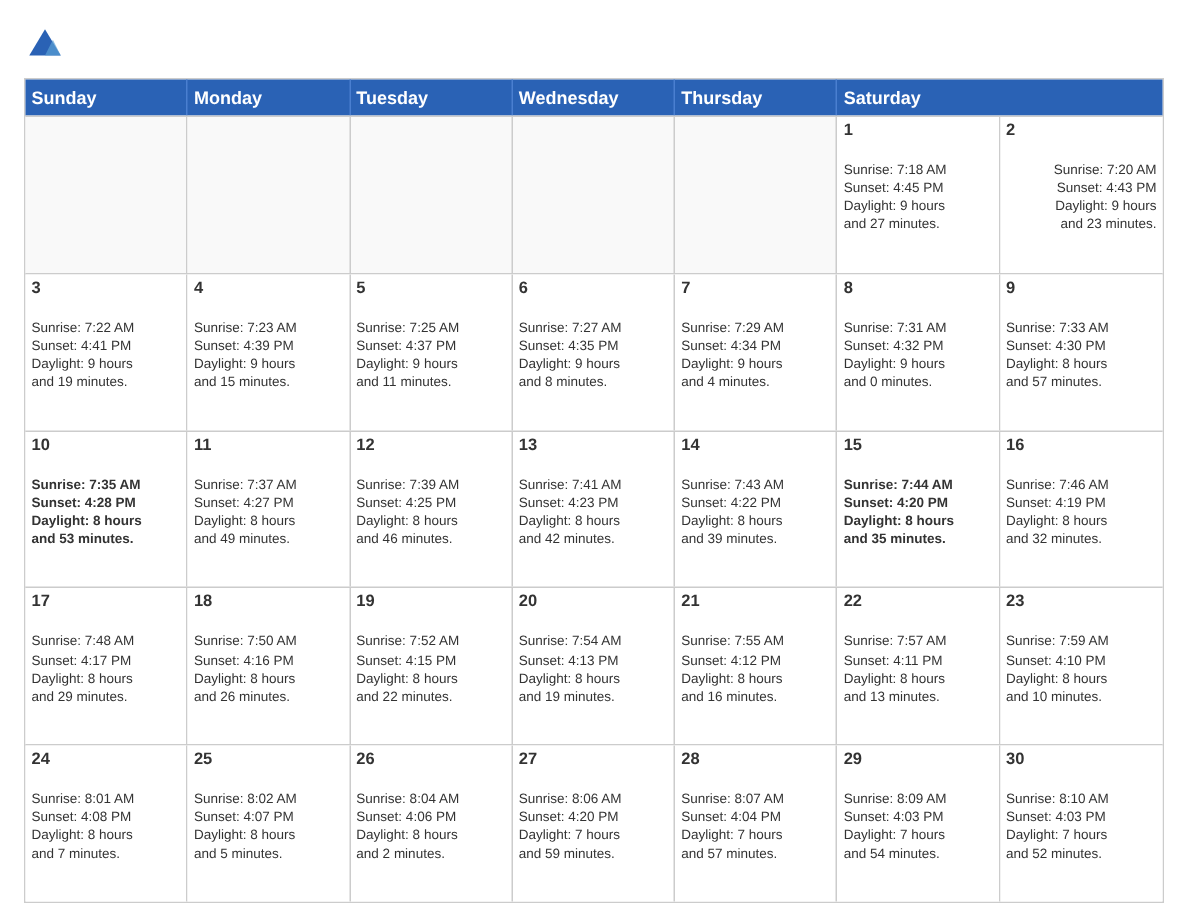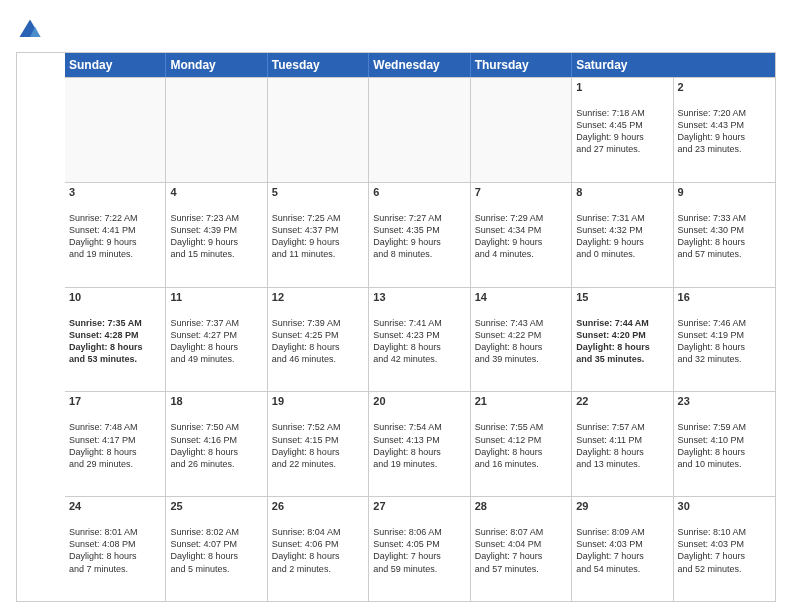--- a/index.html
+++ b/index.html
@@ -51,21 +51,20 @@
     }
     .subtitle {
       font-size: 14px;
       color: #555;
     }
     .calendar {
       flex: 1;
       display: flex;
       flex-direction: column;
       border: 1px solid #ccc;
-      padding-left: 48px;
     }
     .cal-header {
       display: grid;
       grid-template-columns: repeat(7, 1fr);
       background: #2a62b5;
     }
     .cal-header-cell {
       color: white;
       font-size: 12px;
       font-weight: bold;
@@ -146,21 +145,21 @@
           <div class="cal-cell empty"></div>
           <div class="cal-cell has-data">
             <div class="day-num">1</div>
             <div class="day-info" style="white-space: pre-line;">Sunrise: 7:18 AM
 Sunset: 4:45 PM
 Daylight: 9 hours
 and 27 minutes.</div>
           </div>
           <div class="cal-cell has-data">
             <div class="day-num">2</div>
-            <div class="day-info" style="white-space: pre-line;">Sunrise: 7:20 AM
+            <div class="day-info" style="white-space: pre-line; text-align: right;">Sunrise: 7:20 AM
 Sunset: 4:43 PM
 Daylight: 9 hours
 and 23 minutes.</div>
           </div>
         </div>
         <div class="cal-row">
           <div class="cal-cell has-data">
             <div class="day-num">3</div>
             <div class="day-info" style="white-space: pre-line;">Sunrise: 7:22 AM
 Sunset: 4:41 PM
@@ -330,21 +329,21 @@
           <div class="cal-cell has-data">
             <div class="day-num">26</div>
             <div class="day-info" style="white-space: pre-line;">Sunrise: 8:04 AM
 Sunset: 4:06 PM
 Daylight: 8 hours
 and 2 minutes.</div>
           </div>
           <div class="cal-cell has-data">
             <div class="day-num">27</div>
             <div class="day-info" style="white-space: pre-line;">Sunrise: 8:06 AM
-Sunset: 4:05 PM
+Sunset: 4:20 PM
 Daylight: 7 hours
 and 59 minutes.</div>
           </div>
           <div class="cal-cell has-data">
             <div class="day-num">28</div>
             <div class="day-info" style="white-space: pre-line;">Sunrise: 8:07 AM
 Sunset: 4:04 PM
 Daylight: 7 hours
 and 57 minutes.</div>
           </div>

